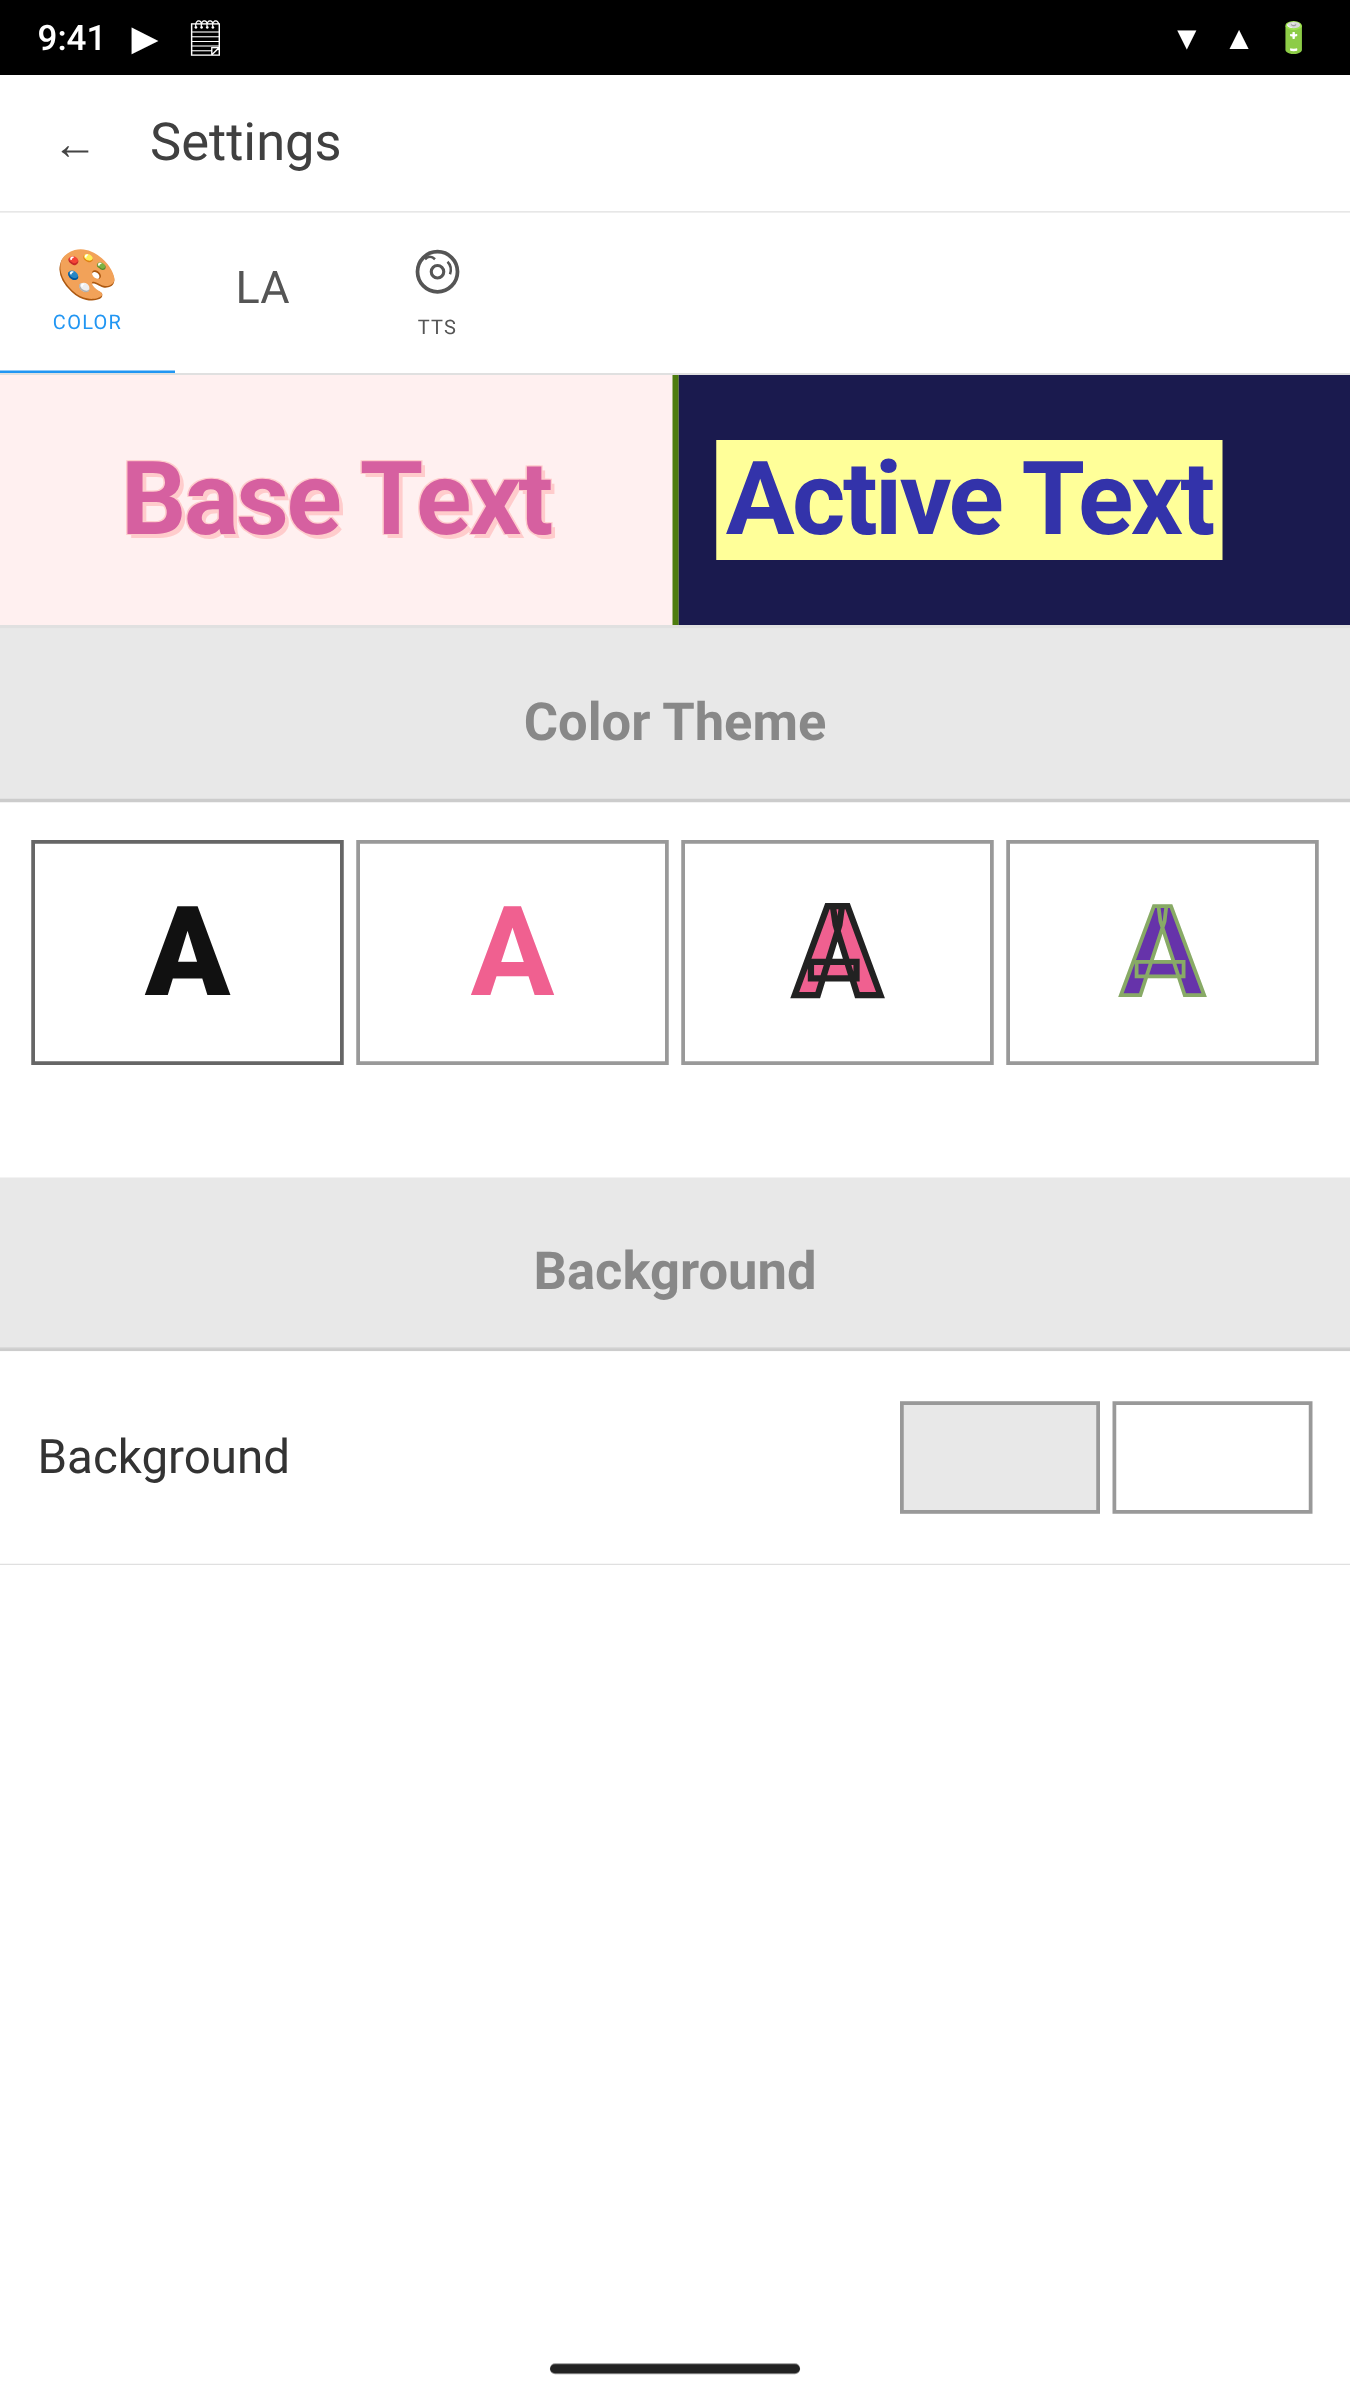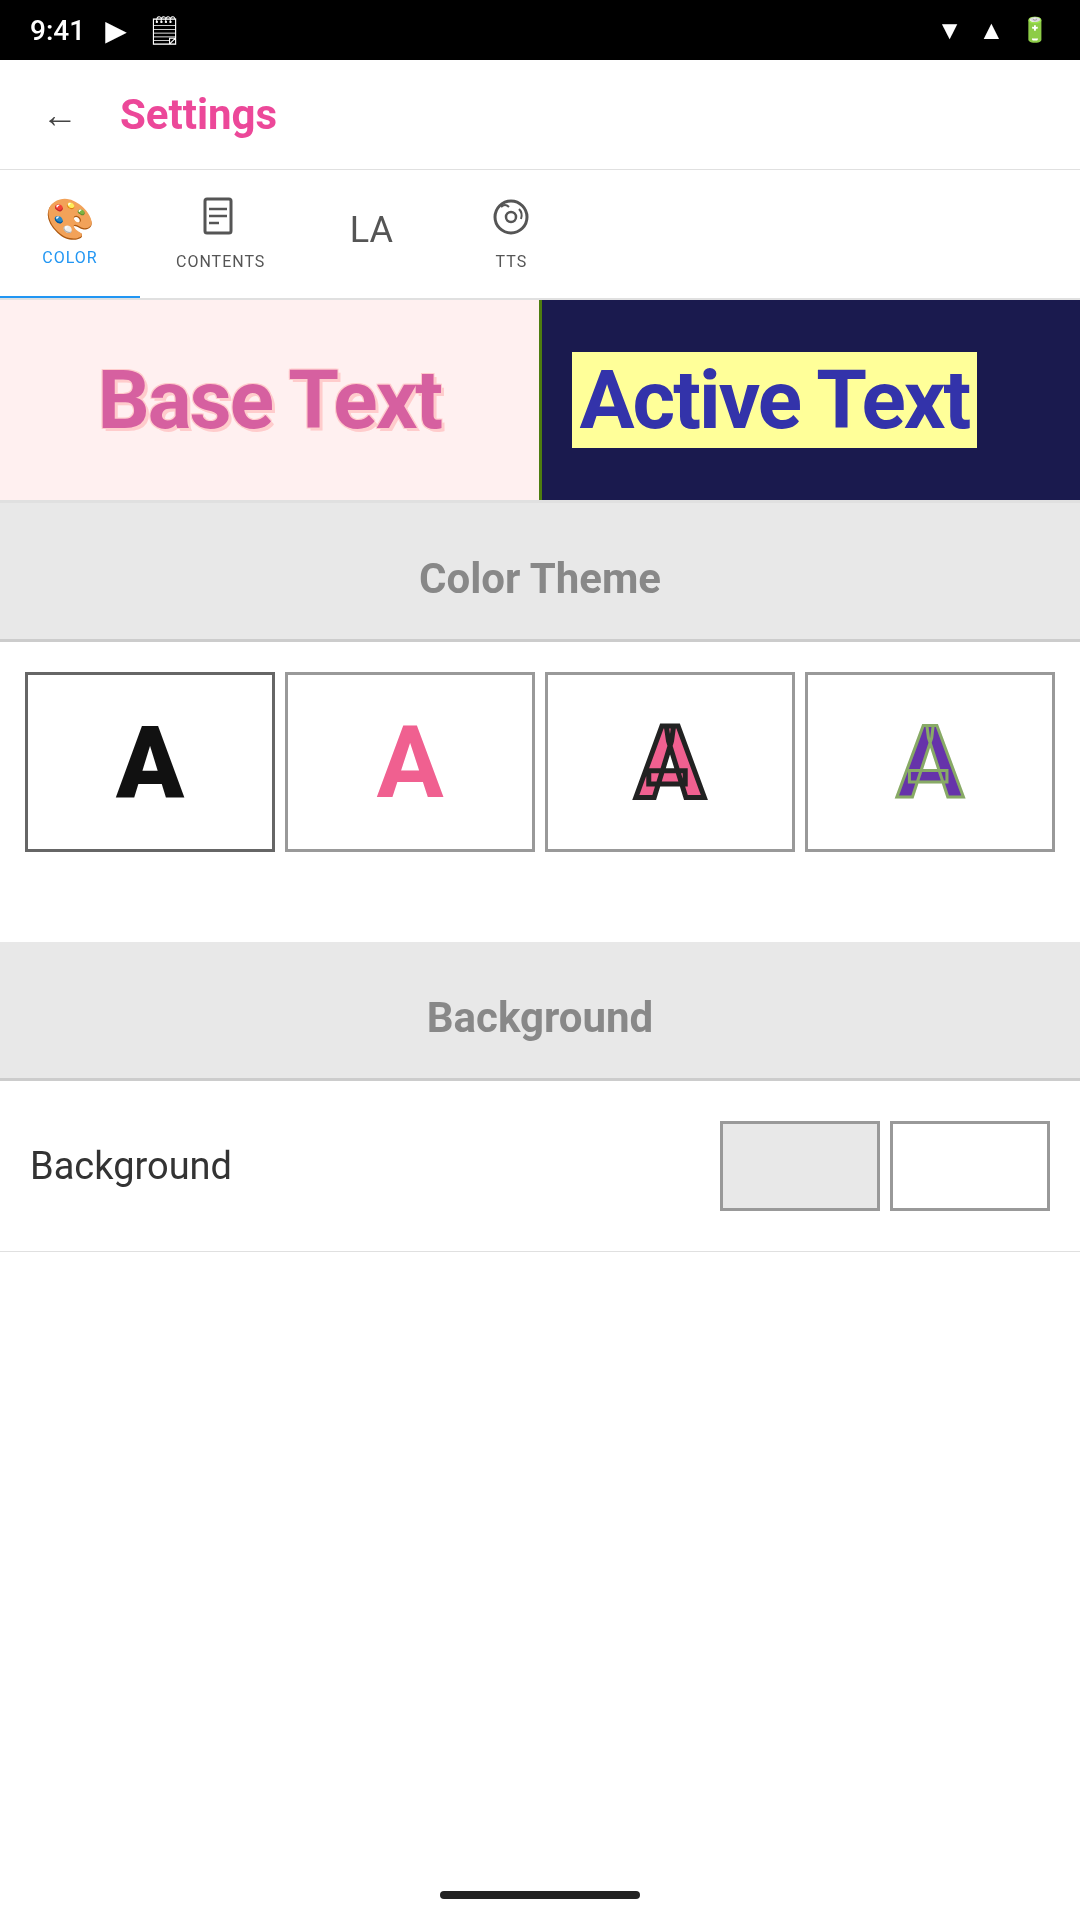--- a/index.html
+++ b/index.html
@@ -42,22 +42,22 @@
       height: 60px;
       display: flex;
       align-items: center;
       justify-content: center;
       cursor: pointer;
       font-size: 36px;
       color: #444;
     }
     .app-title {
       font-size: 42px;
-      font-weight: 700;
-      color: #ec4899;
+      font-weight: 400;
+      color: #404040;
     }
 
     
     .tab-bar {
       background: #ffffff;
       display: flex;
       align-items: stretch;
       height: 130px;
       border-bottom: 2px solid #e0e0e0;
       overflow-x: auto;
@@ -99,21 +99,21 @@
       display: flex;
       border-bottom: 3px solid #e0e0e0;
     }
     .preview-base {
       flex: 1;
       background: #fff0f0;
       padding: 40px 30px;
       display: flex;
       align-items: center;
       justify-content: center;
-      border-right: 3px solid #4d7c0f;
+      border-right: 5px solid #4d7c0f;
       min-height: 200px;
     }
     .preview-active {
       flex: 1;
       background: #1a1a4e;
       padding: 40px 30px;
       display: flex;
       align-items: center;
       min-height: 200px;
     }
@@ -284,31 +284,20 @@
 </div>
 
 <div class="tab-bar">
 
   <div class="tab-item active">
     <span class="tab-icon">🎨</span>
     <span class="tab-label">COLOR</span>
   </div>
 
 
-  <div class="tab-item">
-    <span class="tab-icon">
-      <svg width="40" height="40" viewBox="0 0 40 40">
-          <rect x="4" y="2" width="26" height="34" rx="2" fill="none" stroke="#555" stroke-width="3"></rect>
-          <line x1="8" y1="12" x2="26" y2="12" stroke="#555" stroke-width="2.5"></line>
-          <line x1="8" y1="19" x2="26" y2="19" stroke="#555" stroke-width="2.5"></line>
-          <line x1="8" y1="26" x2="18" y2="26" stroke="#555" stroke-width="2.5"></line>
-        </svg>
-    </span>
-    <span class="tab-label">CONTENTS</span>
-  </div>
 
 
   <div class="tab-item">
     <span class="tab-icon" style="font-size:36px; color:#555;">LA</span>
     <span class="tab-label" style="font-size:22px; font-weight:600; color:#555;"></span>
   </div>
 
   <div class="tab-item">
     <span class="tab-icon">
       <svg width="40" height="40" viewBox="0 0 40 40">

